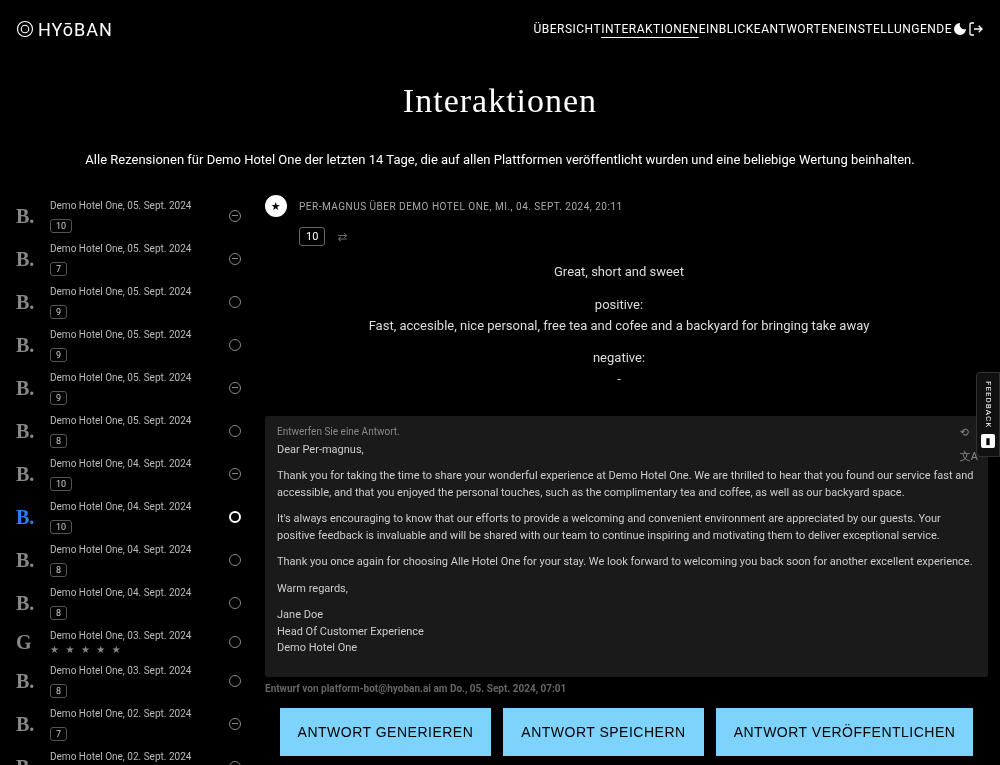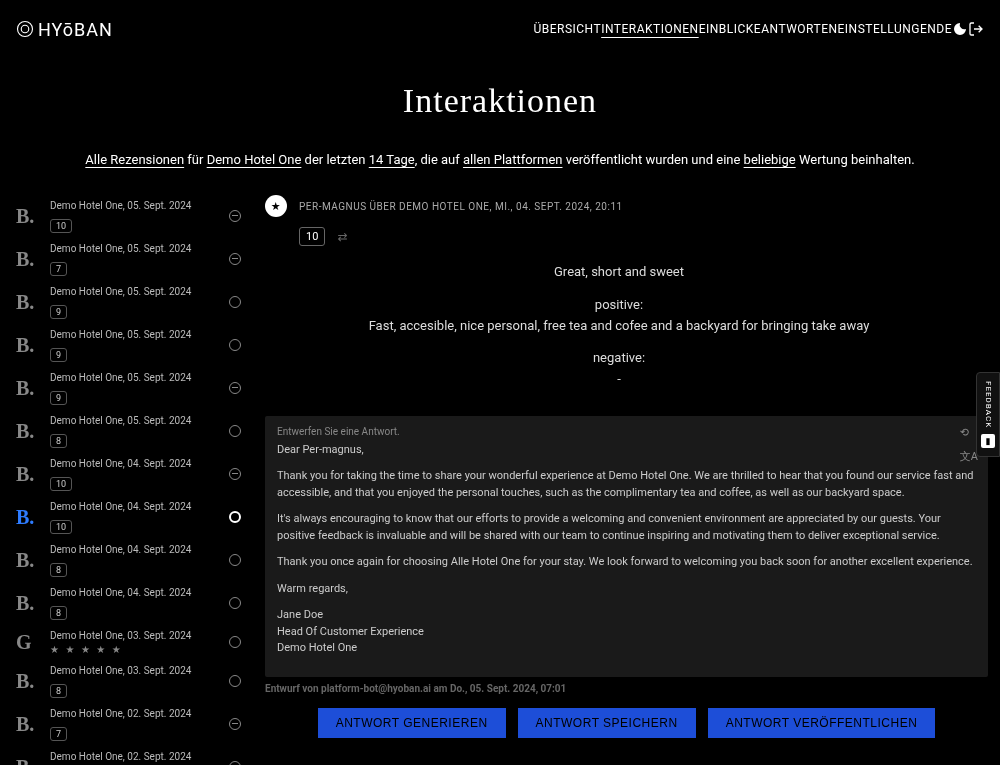--- a/index.html
+++ b/index.html
@@ -6,21 +6,21 @@
 body { background:#000; color:#fff; font-family:-apple-system,BlinkMacSystemFont,"Segoe UI",Roboto,sans-serif; width:1000px; height:765px; overflow:hidden; position:relative; }
 .header { display:flex; align-items:center; justify-content:space-between; padding:29px 16px; height:48px; }
 .logo { display:flex; align-items:center; gap:4px; font-size:18px; font-weight:400; letter-spacing:1px; }
 .logo-icon { width:18px; height:18px; }
 .nav { display:flex; align-items:center; }
 .nav-item { font-size:12px; letter-spacing:0.5px; cursor:pointer; }
 .nav-item.active { text-decoration:underline; text-underline-offset:4px; }
 .nav-icon { cursor:pointer; display:flex; align-items:center; }
 .page-title { font-family:Georgia,serif; font-size:34px; text-align:center; margin:24px 0 32px; letter-spacing:1px; font-weight:400; }
 .filter-bar { text-align:center; font-size:13px; margin-bottom:28px; }
-.filter-link { text-decoration:underline; text-underline-offset:3px; cursor:pointer; }
+.filter-link { text-underline-offset:3px; cursor:pointer; }
 .content { display:flex; gap:18px; padding:0 12px; }
 .sidebar { width:235px; flex-shrink:0; }
 .review-item { display:flex; align-items:center; padding:5px 4px; cursor:pointer; gap:10px; }
 .review-item.selected .source-badge { color:#2e7cff; }
 .source-badge { font-family:Georgia,serif; font-size:20px; font-weight:bold; color:#888; width:24px; flex-shrink:0; }
 .source-badge.g { color:#888; }
 .review-meta { flex:1; min-width:0; }
 .review-hotel-date { font-size:10px; color:#bbb; white-space:nowrap; overflow:hidden; text-overflow:ellipsis; margin-bottom:3px; }
 .score-box { display:inline-block; border:1px solid #555; border-radius:3px; padding:1px 5px; font-size:9px; color:#ccc; }
 .stars { font-size:10px; color:#888; letter-spacing:2px; }
@@ -36,21 +36,21 @@
 .translate-icon { color:#666; font-size:12px; }
 .review-text { margin-left:34px; font-size:13px; line-height:1.6; color:#ddd; max-width:640px; }
 .review-text p { margin-bottom:12px;text-align:center; }
 .reply-panel { margin-top:26px; background:#1a1a1a; border-radius:2px; padding:10px 12px; position:relative; }
 .reply-label { font-size:10px; color:#888; margin-bottom:5px; }
 .reply-body { font-size:11px; color:#ccc; line-height:1.5; }
 .reply-body p { margin-bottom:10px; }
 .reply-icons { position:absolute; top:10px; right:10px; display:flex; flex-direction:column; gap:10px; color:#888; font-size:11px; }
 .reply-footer { font-size:10px; color:#666; margin-top:6px; margin-bottom:14px;font-weight:bold; }
 .btn-row { display:flex; gap:12px; justify-content:center; }
-.btn { background:#1d4ed8; color:#000; border:none; padding:8px 18px; font-size:12px; letter-spacing:0.5px; cursor:pointer; min-width:160px; }
+.btn { background:#7dd3fc; color:#000; border:none; padding:16px 18px; font-size:14px; letter-spacing:0.5px; cursor:pointer; min-width:160px; }
 .feedback-tab { position:absolute; right:0; top:372px; background:#111; border:1px solid #333; border-radius:4px 0 0 4px; padding:8px 4px; display:flex; flex-direction:column; align-items:center; gap:6px; cursor:pointer; }
 .feedback-text { writing-mode:vertical-rl; font-size:8px; letter-spacing:1px; }
 .fb-icon { width:14px; height:14px; background:#fff; color:#000; font-size:9px; display:flex; align-items:center; justify-content:center; border-radius:2px; }
 </style>
 </head>
 <body>
 
 <div class="header">
   <div class="logo">
     <svg class="logo-icon" viewBox="0 0 24 24" fill="none" stroke="#fff" stroke-width="1.5">

